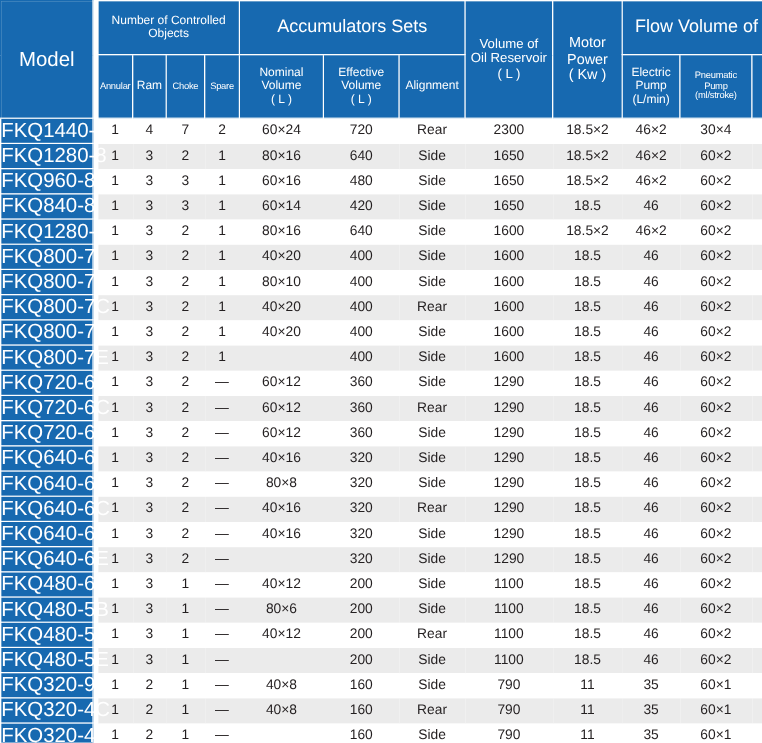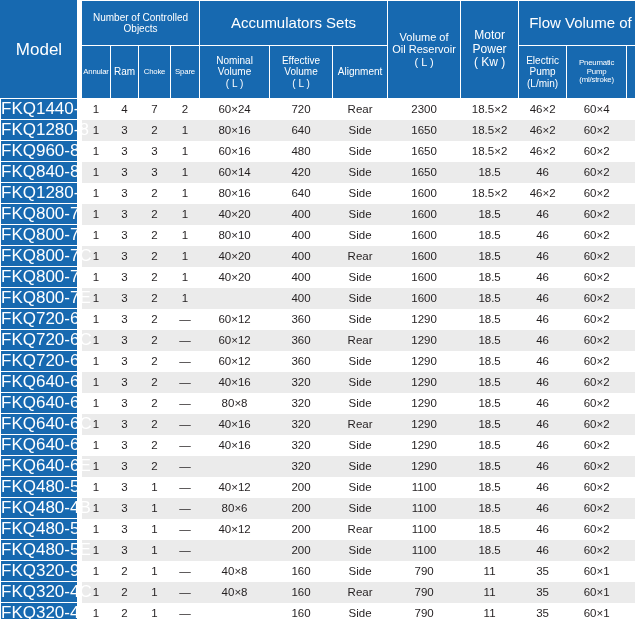--- a/index.html
+++ b/index.html
@@ -174,21 +174,21 @@
           <td>1</td>
           <td>4</td>
           <td>7</td>
           <td>2</td>
           <td>60×24</td>
           <td>720</td>
           <td>Rear</td>
           <td>2300</td>
           <td>18.5×2</td>
           <td>46×2</td>
-          <td>60×4</td>
+          <td>30×4</td>
           <td></td>
         </tr>
         <tr class="even">
           <td class="model">FKQ1280-8</td>
           <td class="sep"></td>
           <td>1</td>
           <td>3</td>
           <td>2</td>
           <td>1</td>
           <td>80×16</td>
@@ -450,37 +450,37 @@
           <td></td>
           <td>320</td>
           <td>Side</td>
           <td>1290</td>
           <td>18.5</td>
           <td>46</td>
           <td>60×2</td>
           <td></td>
         </tr>
         <tr class="odd">
-          <td class="model">FKQ480-5</td>
+          <td class="model">FKQ480-6</td>
           <td class="sep"></td>
           <td>1</td>
           <td>3</td>
           <td>1</td>
           <td>—</td>
           <td>40×12</td>
           <td>200</td>
           <td>Side</td>
           <td>1100</td>
           <td>18.5</td>
           <td>46</td>
           <td>60×2</td>
           <td></td>
         </tr>
         <tr class="even">
-          <td class="model">FKQ480-4B</td>
+          <td class="model">FKQ480-5B</td>
           <td class="sep"></td>
           <td>1</td>
           <td>3</td>
           <td>1</td>
           <td>—</td>
           <td>80×6</td>
           <td>200</td>
           <td>Side</td>
           <td>1100</td>
           <td>18.5</td>

